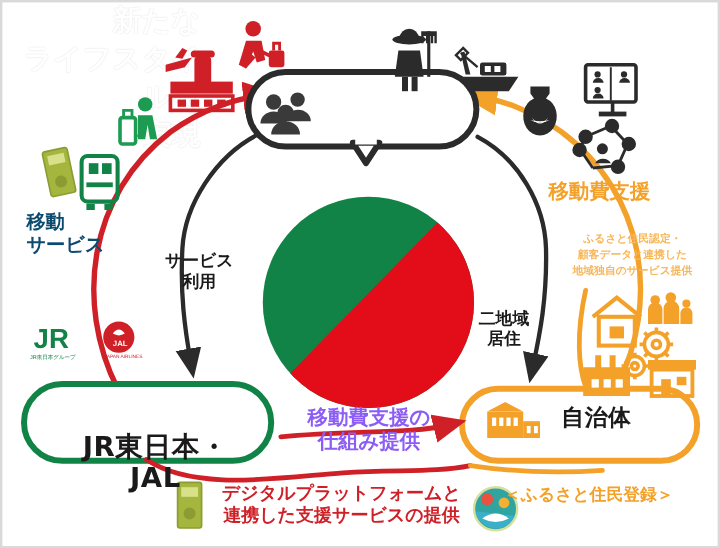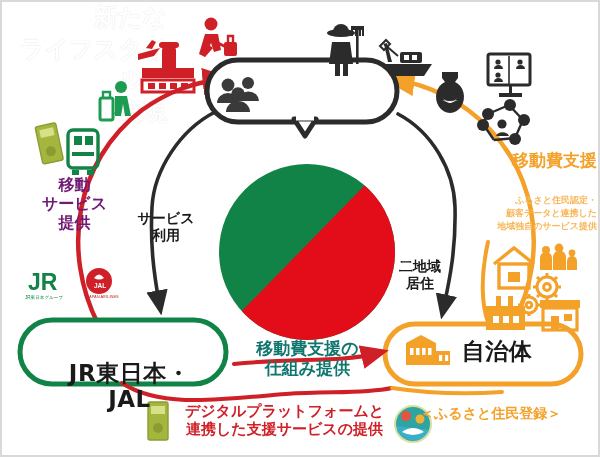--- a/index.html
+++ b/index.html
@@ -8,39 +8,39 @@
          border:2px solid #d9d9d9;box-sizing:border-box;overflow:hidden;}
   svg{display:block;}
   #vec{position:absolute;left:0;top:0;width:600px;height:457px;}
 
   .node-label{position:absolute;text-align:center;color:#1a1a1a;
               font-weight:bold;line-height:1.12;letter-spacing:.5px;}
   #topNodeText{left:225px;top:68px;width:170px;font-size:20px;}
   #topNodeText .sub{font-size:17px;display:block;margin-top:1px;}
   #leftNodeText{left:40px;top:327px;width:175px;font-size:23px;margin-top:32px;}
   #leftNodeText .l2{display:block;}
-  #rightNodeText{left:435px;top:337px;width:120px;font-size:23px;}
+  #rightNodeText{left:435px;top:337px;width:120px;font-size:19px;font-family:Liberation Mono, monospace;}
 
   #centerText{left:222px;top:192px;width:165px;text-align:right;
               color:#fff;font-weight:bold;font-size:24px;line-height:1.32;
               text-shadow:0 0 1px rgba(0,0,0,.18);}
   #centerText span{display:block;}
 
   .lbl{position:absolute;font-weight:bold;line-height:1.2;}
-  #lblMoveService{left:20px;top:173px;width:105px;color:#701a75;font-size:16px;text-align:center;}
+  #lblMoveService{left:20px;top:173px;width:105px;color:#0c4a6e;font-size:16px;text-align:left;}
   #lblMoveService span{display:block;}
   #lblServiceUse{left:124px;top:208px;width:80px;color:#1a1a1a;font-size:14px;text-align:center;}
   #lblServiceUse span{display:block;}
   #lblDualLive{left:385px;top:212px;width:66px;color:#1a1a1a;font-size:14px;text-align:center;margin-top:44px;}
   #lblDualLive span{display:block;}
-  #lblMoveSupport{left:455px;top:148px;width:140px;color:#f4a12a;font-size:17px;text-align:right;}
+  #lblMoveSupport{left:455px;top:148px;width:140px;color:#f4a12a;font-size:17px;text-align:left;}
   #lblMoveSupportSub{left:455px;top:192px;width:140px;color:#f7b75a;font-size:9px;
-                     line-height:1.45;font-weight:bold;text-align:right;}
+                     line-height:1.45;font-weight:bold;text-align:center;}
   #lblMoveSupportSub span{display:block;}
-  #lblScheme{left:233px;top:336px;width:145px;color:#0f766e;font-size:17px;text-align:center;}
+  #lblScheme{left:233px;top:336px;width:145px;color:#8b5cf6;font-size:17px;text-align:center;}
   #lblScheme span{display:block;}
   #lblDigital{left:175px;top:400px;width:215px;color:#cf2027;font-size:15px;text-align:center;}
   #lblDigital span{display:block;}
   #lblRegister{left:418px;top:403px;width:170px;color:#f4a12a;font-size:14px;
                text-align:left;font-weight:bold;}
 </style>
 </head>
 <body>
 
 <div id="stage">
@@ -323,21 +323,20 @@
 
   <div id="centerText">
     <span>新たな</span>
     <span>ライフスタイルを</span>
     <span>実現</span>
   </div>
 
   <div class="lbl" id="lblMoveService">
     <span>移動</span>
     <span>サービス</span>
-    <span>提供</span>
   </div>
 
   <div class="lbl" id="lblServiceUse">
     <span>サービス</span>
     <span>利用</span>
   </div>
 
   <div class="lbl" id="lblDualLive">
     <span>二地域</span>
     <span>居住</span>

